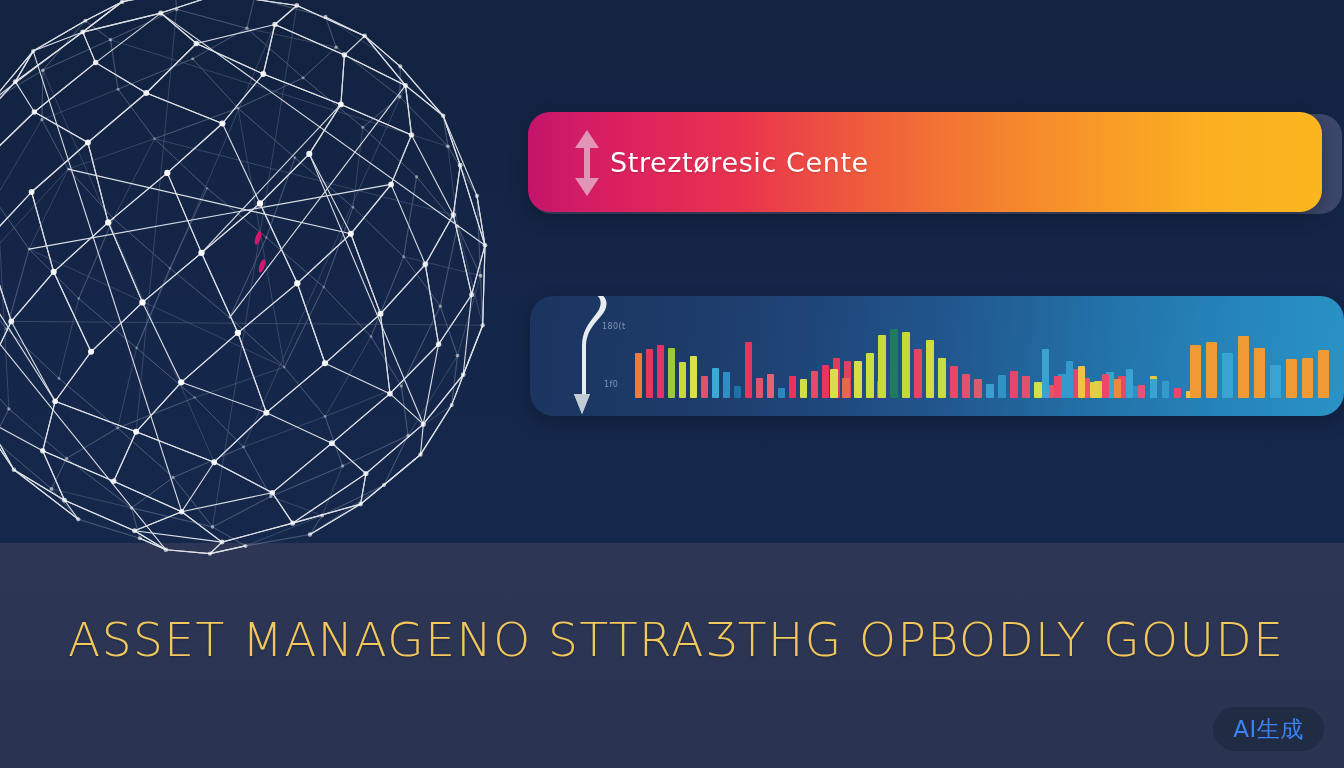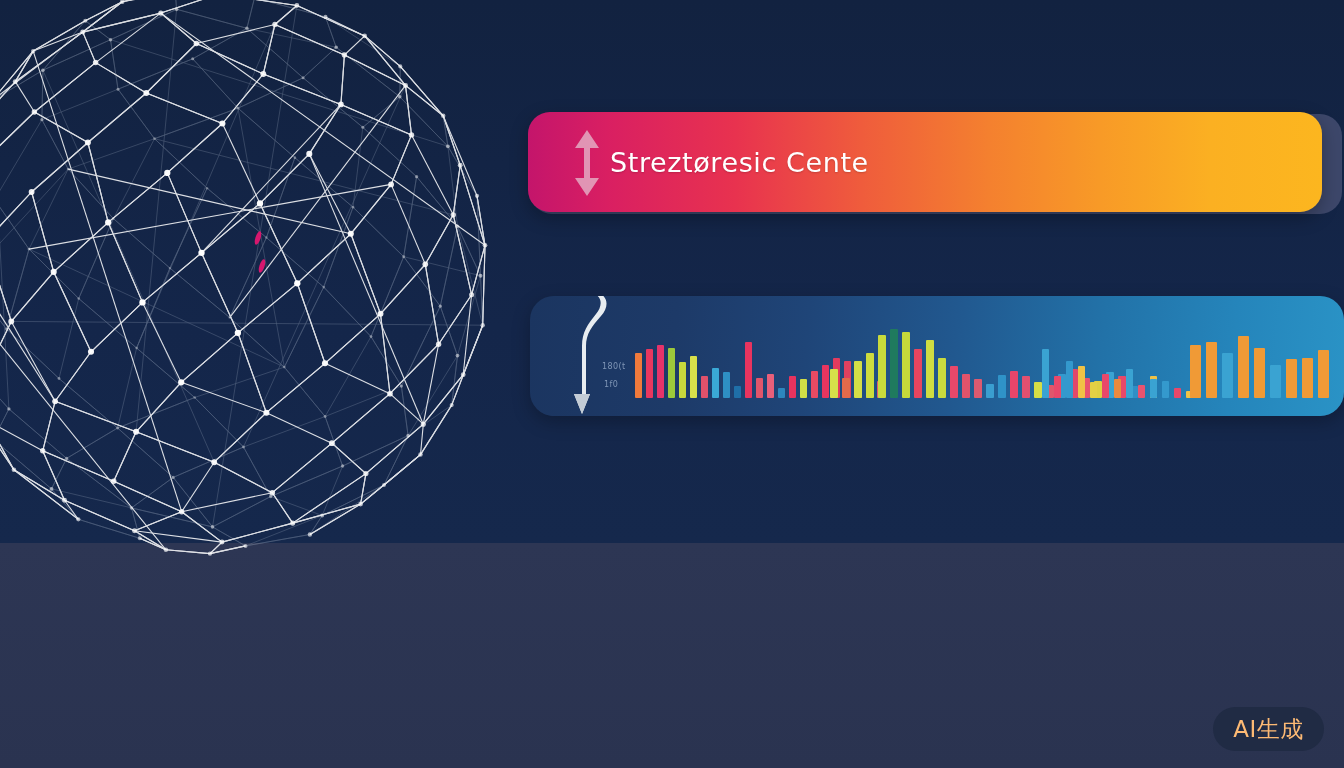--- a/index.html
+++ b/index.html
@@ -182,21 +182,21 @@
     position: absolute;
     left: 1213px;
     top: 707px;
     width: 111px;
     height: 44px;
     border-radius: 22px;
     background: #202b44;
     display: flex;
     align-items: center;
     justify-content: center;
-    color: #fdba74;
+    color: #3b82f6;
     font-size: 23px;
     font-family: "DejaVu Sans", sans-serif;
     letter-spacing: 0.5px;
   }
 </style>
 </head>
 <body>
 
 <div id="stage">
 
@@ -1003,24 +1003,25 @@
         <div class="bar" style="left: 660px; width: 11px; height: 53.28px; background: rgb(240, 154, 54);"></div>
         <div class="bar" style="left: 676px; width: 11px; height: 56.16px; background: rgb(240, 154, 54);"></div>
         <div class="bar" style="left: 692px; width: 11px; height: 44.64px; background: rgb(58, 163, 210);"></div>
         <div class="bar" style="left: 708px; width: 11px; height: 61.92px; background: rgb(240, 154, 54);"></div>
         <div class="bar" style="left: 724px; width: 11px; height: 50.4px; background: rgb(240, 154, 54);"></div>
         <div class="bar" style="left: 740px; width: 11px; height: 33.12px; background: rgb(58, 163, 210);"></div>
         <div class="bar" style="left: 756px; width: 11px; height: 38.88px; background: rgb(240, 154, 54);"></div>
         <div class="bar" style="left: 772px; width: 11px; height: 40.32px; background: rgb(240, 154, 54);"></div>
         <div class="bar" style="left: 788px; width: 11px; height: 47.52px; background: rgb(240, 154, 54);"></div>
       </div>
-    <div class="tick-label" style="left:72px; top:26px;margin-top:40px;">180(t</div>
+    <div class="tick-label" style="left:72px; top:26px;">180(t</div>
     <div class="tick-label" style="left:74px; top:84px;">1f0</div>
     <svg class="arrow-hook" viewBox="0 0 60 130">
       <path d="M36 2 C 50 4, 52 14, 44 24 C 36 34, 30 42, 30 56 L30 104 L22 104 L30 124 L38 104 L34 104 L34 56 C34 44, 40 36, 49 26 C 60 14, 54 0, 36 2 Z" fill="#f2f5f8" opacity="0.95"></path>
       <path d="M22 104 L38 104 L30 124 Z" fill="#c3ccd6"></path>
     </svg>
   </div>
 
+  <div class="headline">ASSET MANAGENO STTRAƷTHG OPBODLY GOUDE</div>
 
   <div class="ai-badge">AI生成</div>
 
 </div>
 
 </body></html>

